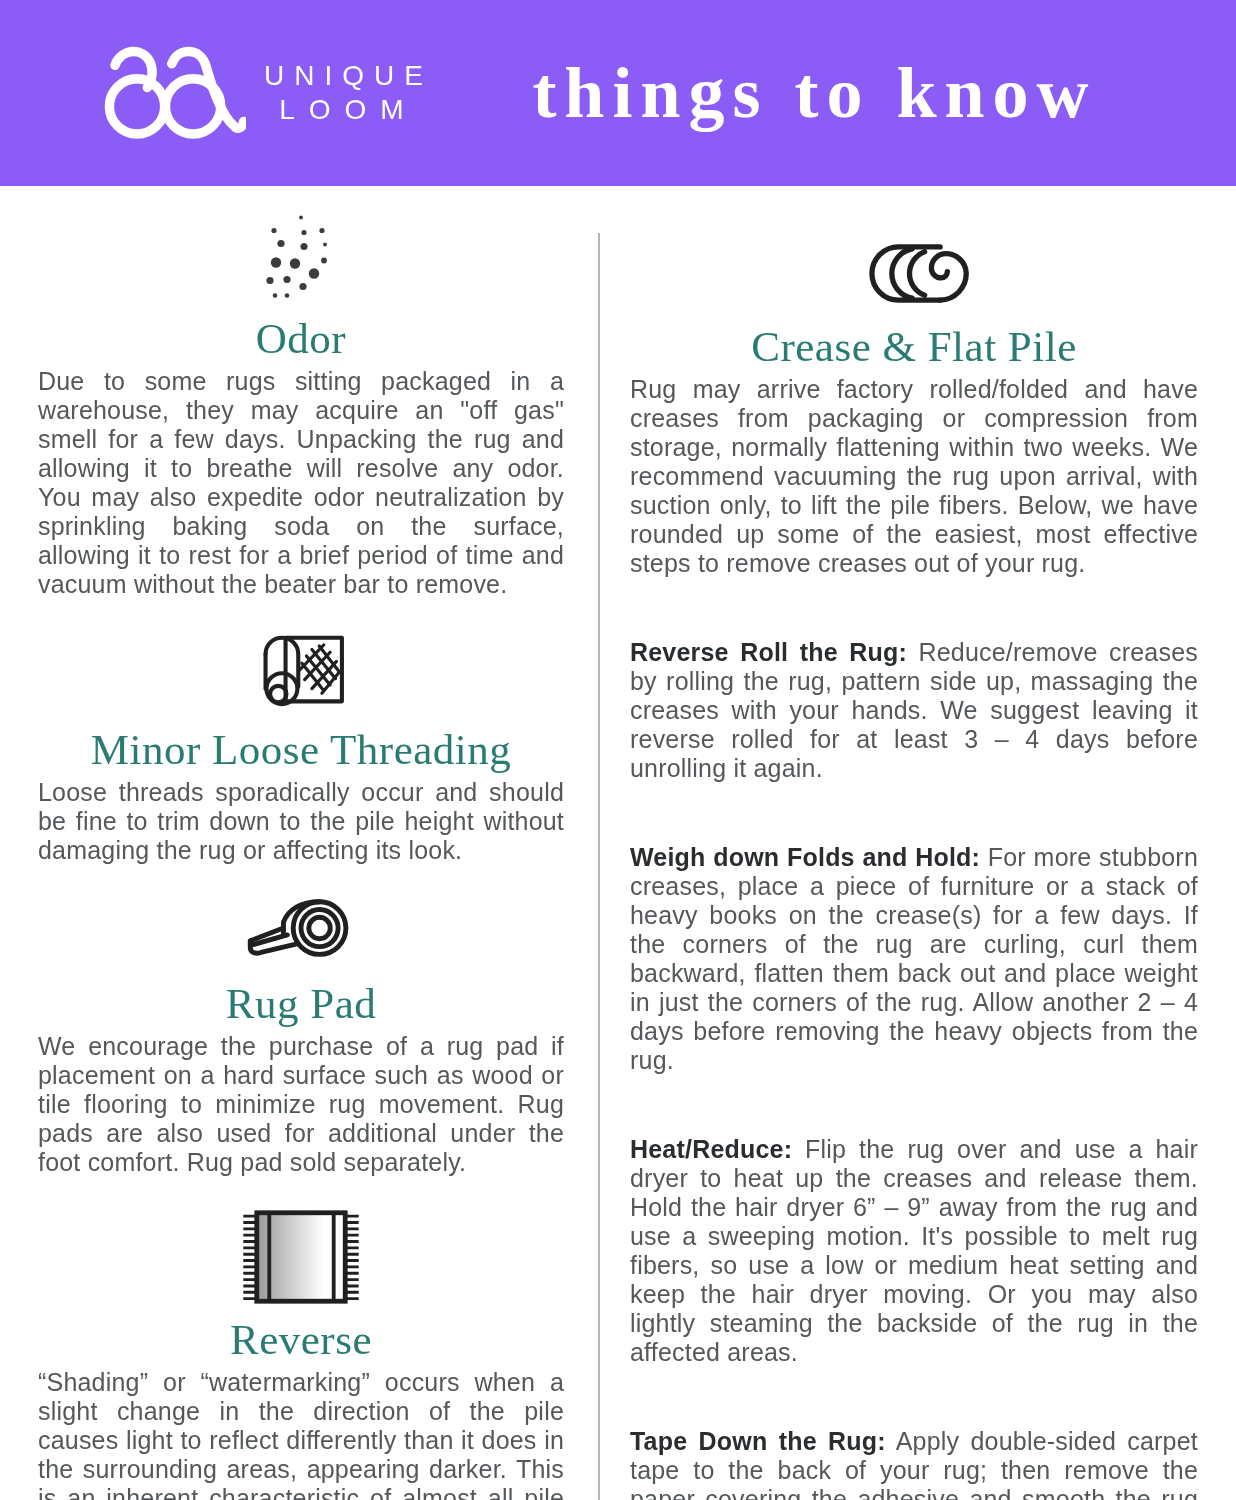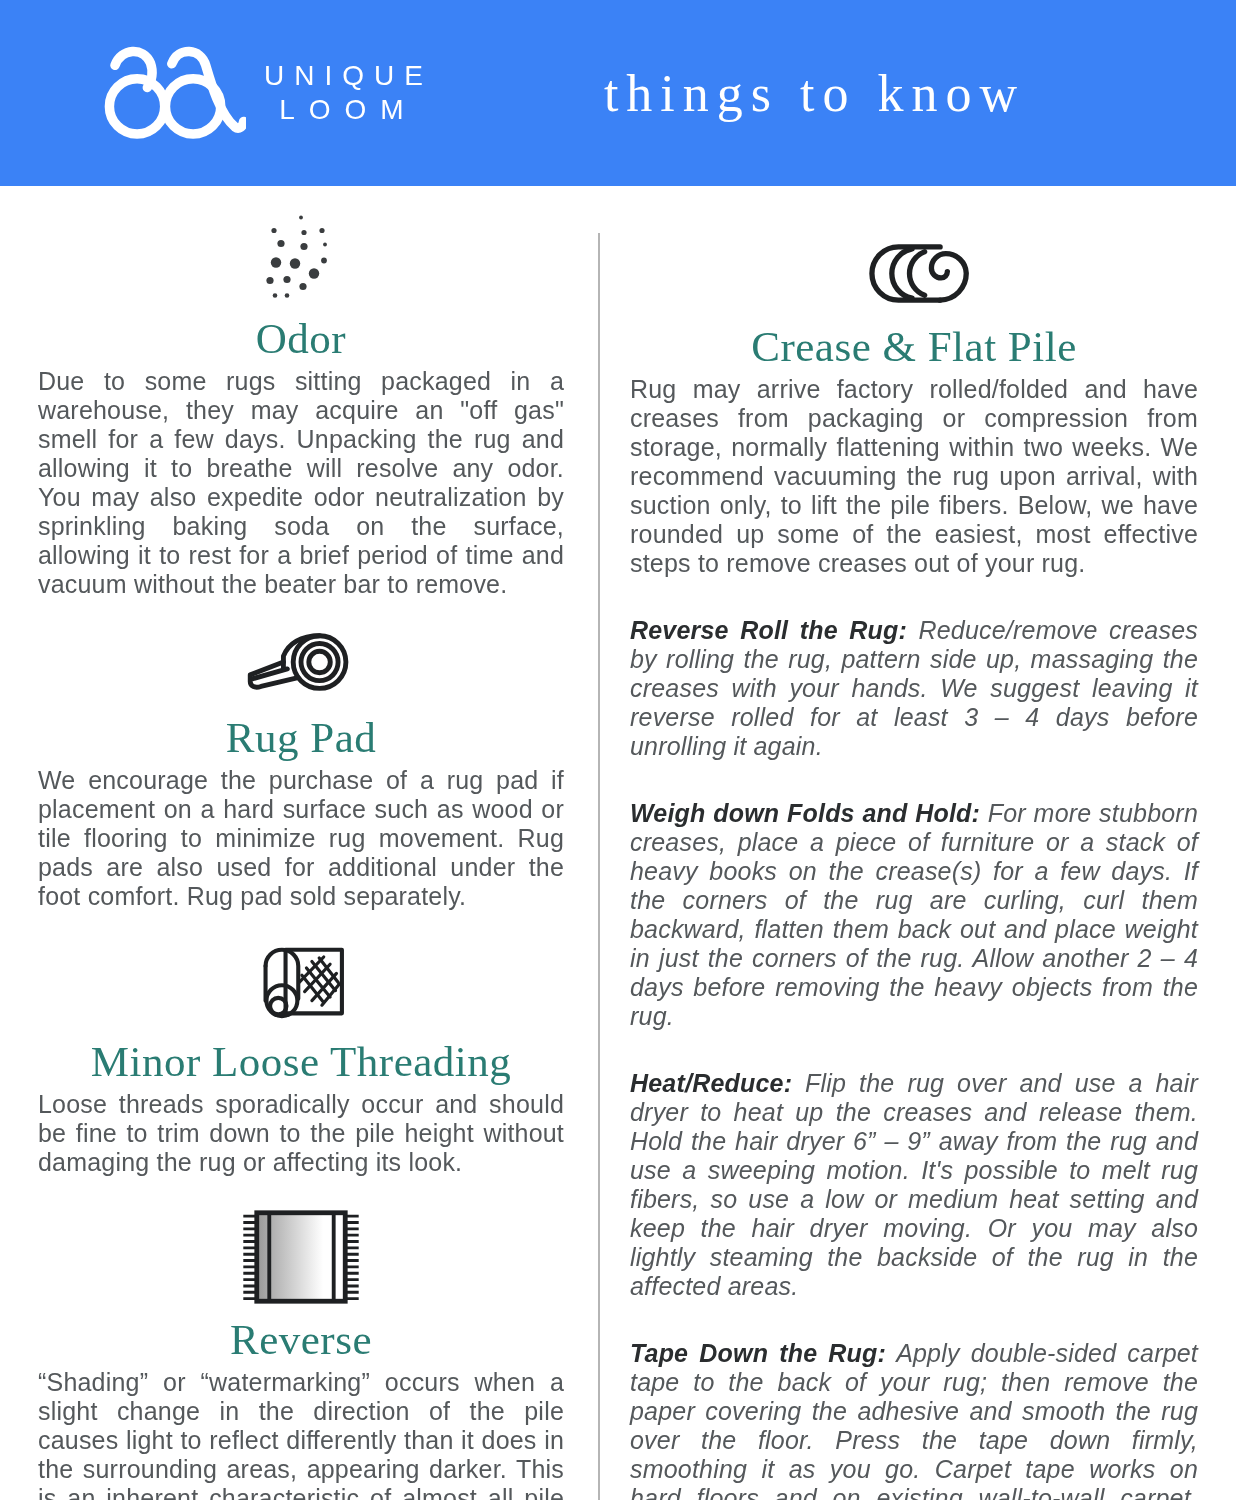--- a/index.html
+++ b/index.html
@@ -3,37 +3,37 @@
 <meta charset="utf-8">
 <style>
   html, body { margin: 0; padding: 0; }
   body {
     width: 1236px; height: 1500px; overflow: hidden;
     background: #ffffff;
     font-family: "Liberation Sans", sans-serif;
   }
   
   .header {
-    height: 186px; background: #3b82f6;
+    height: 186px; background: #8b5cf6;
     display: flex; align-items: center;
     color: #ffffff;
   }
   .brand { display: flex; align-items: center; margin-left: 96px; }
   .brand svg { display: block; }
   .brand-text { margin-left: 18px; text-align: center; }
   .brand-line1 {
     font-size: 28px; letter-spacing: 10px; font-weight: 400; line-height: 34px;
   }
   .brand-line2 {
     font-size: 28px; letter-spacing: 14px; font-weight: 400; line-height: 34px;
   }
   .header-title {
     flex: 1; text-align: center; margin-right: 40px;
     font-family: "Liberation Serif", serif;
-    font-size: 52px; letter-spacing: 8px; font-weight: 400;
+    font-size: 72px; letter-spacing: 8px; font-weight: 700;
     white-space: nowrap;
   }
   
   .content { display: flex; }
   .col-left  { width: 598px; box-sizing: border-box; padding: 0 34px 0 38px; }
   .divider   { width: 2px; background: #B5B5B5; margin-top: 47px; }
   .col-right { flex: 1; box-sizing: border-box; padding: 0 38px 0 30px; }
 
   .icon-wrap { text-align: center; }
   .col-left .icon-wrap { margin: 22px 0 4px; }
@@ -51,21 +51,21 @@
     text-align: center;
     letter-spacing: 0.5px;
   }
   p.body {
     margin: 2px 0 0;
     font-size: 25px; line-height: 29px;
     color: #54585B;
     text-align: justify;
     letter-spacing: 0.2px;
   }
-  p.tip { margin-top: 38px; font-style: italic; }
+  p.tip { margin-top: 60px; }
   p.tip b { color: #2A2D2F; font-weight: 700; }
   .icon-svg { stroke: #1E2022; fill: none; stroke-linecap: round; stroke-linejoin: round; }
 </style>
 </head>
 <body>
 
 <div class="header">
   <div class="brand">
     <span>
       <svg width="150" height="112" viewBox="0 0 190 130" fill="none" stroke="#ffffff" stroke-width="12" stroke-linecap="round">
@@ -107,35 +107,20 @@
               <circle cx="52" cy="77" r="3.6"></circle>
             <circle cx="24" cy="86" r="2.3"></circle>
               <circle cx="36" cy="86" r="2.3"></circle>
           </g>
         </svg>
       </div>
       <h2>Odor</h2>
       <p class="body">Due to some rugs sitting packaged in a warehouse, they may acquire an "off gas" smell for a few days. Unpacking the rug and allowing it to breathe will resolve any odor. You may also expedite odor neutralization by sprinkling baking soda on the surface, allowing it to rest for a brief period of time and vacuum without the beater bar to remove.</p>
     </div>
 
-    <div class="section section-3">
-      <div class="icon-wrap">
-        <svg class="icon-svg" width="118" height="82" viewBox="0 0 120 84" stroke-width="5">
-          <circle cx="79" cy="40" r="27"></circle>
-          <circle cx="79" cy="40" r="19"></circle>
-          <circle cx="79" cy="40" r="11"></circle>
-          <path d="M 79,13 C 60,13 47,21 42,34 L 42,46"></path>
-          <path d="M 42,40 L 8,53 L 8,60 C 8,65 13,67 19,65 L 57,56"></path>
-          <path d="M 11,57 L 46,47"></path>
-        </svg>
-      </div>
-      <h2>Rug Pad</h2>
-      <p class="body">We encourage the purchase of a rug pad if placement on a hard surface such as wood or tile flooring to minimize rug movement. Rug pads are also used for additional under the foot comfort. Rug pad sold separately.</p>
-    </div>
-
     <div class="section section-2">
       <div class="icon-wrap">
         <svg class="icon-svg" width="100" height="104" viewBox="0 0 110 112" stroke-width="4.5">
           <rect x="38" y="26" width="62" height="70"></rect>
           <path d="M 16,44 A 18,18 0 0 1 52,44 L 52,80"></path>
           <path d="M 16,44 L 16,82"></path>
           <circle cx="34" cy="82" r="17"></circle>
           <circle cx="30" cy="88" r="9"></circle>
           <g stroke-width="3.5">
             <path d="M 56,54 L 80,84"></path>
@@ -146,20 +131,35 @@
               <path d="M 53,62 L 80,34"></path>
               <path d="M 67,82 L 94,52"></path>
               <path d="M 78,87 L 97,64"></path>
           </g>
         </svg>
       </div>
       <h2>Minor Loose Threading</h2>
       <p class="body">Loose threads sporadically occur and should be fine to trim down to the pile height without damaging the rug or affecting its look.</p>
     </div>
 
+    <div class="section section-3">
+      <div class="icon-wrap">
+        <svg class="icon-svg" width="118" height="82" viewBox="0 0 120 84" stroke-width="5">
+          <circle cx="79" cy="40" r="27"></circle>
+          <circle cx="79" cy="40" r="19"></circle>
+          <circle cx="79" cy="40" r="11"></circle>
+          <path d="M 79,13 C 60,13 47,21 42,34 L 42,46"></path>
+          <path d="M 42,40 L 8,53 L 8,60 C 8,65 13,67 19,65 L 57,56"></path>
+          <path d="M 11,57 L 46,47"></path>
+        </svg>
+      </div>
+      <h2>Rug Pad</h2>
+      <p class="body">We encourage the purchase of a rug pad if placement on a hard surface such as wood or tile flooring to minimize rug movement. Rug pads are also used for additional under the foot comfort. Rug pad sold separately.</p>
+    </div>
+
     <div class="section section-4">
       <div class="icon-wrap">
         <svg width="128" height="100" viewBox="0 0 132 104">
           <defs>
             <linearGradient id="shadeGrad" x1="0" y1="0" x2="1" y2="0">
               <stop offset="0" stop-color="#999999"></stop>
               <stop offset="0.75" stop-color="#ffffff"></stop>
             </linearGradient>
           </defs>
           <line x1="13" y1="8" x2="13" y2="98" stroke="#1E2022" stroke-width="14" stroke-dasharray="3,3.6"></line>

